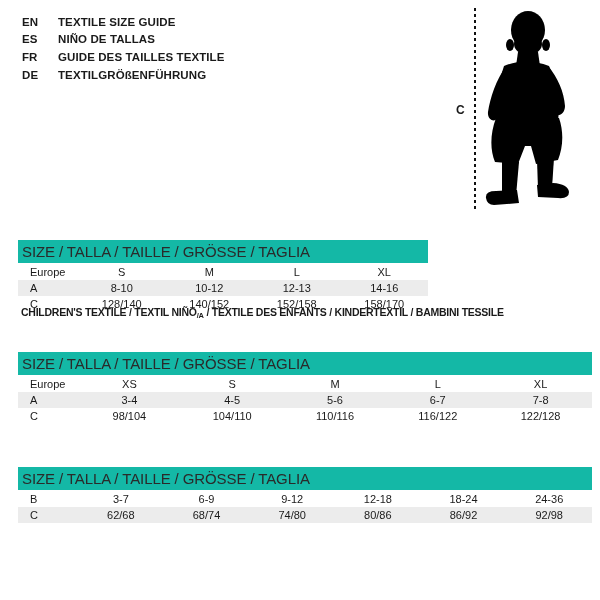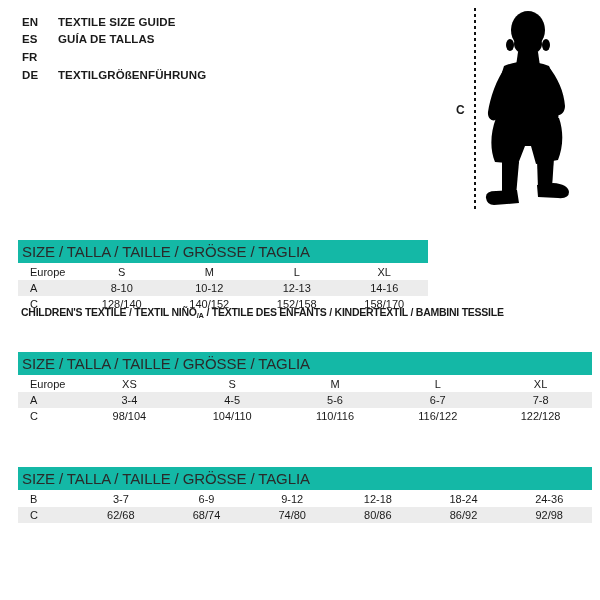--- a/index.html
+++ b/index.html
@@ -39,24 +39,25 @@
 
 <div class="page">
 
   <div class="lang-list">
     <div class="lang-row">
       <span class="lang-code">EN</span>
       <span>TEXTILE SIZE GUIDE</span>
     </div>
     <div class="lang-row">
       <span class="lang-code">ES</span>
-      <span>GUÍA DE TALLAS</span>
+      <span>NIÑO DE TALLAS</span>
     </div>
     <div class="lang-row">
       <span class="lang-code">FR</span>
+      <span>GUIDE DES TAILLES TEXTILE</span>
     </div>
     <div class="lang-row">
       <span class="lang-code">DE</span>
       <span>TEXTILGRÖßENFÜHRUNG</span>
     </div>
   </div>
 
   <span class="measure-label">C</span>
   <div class="measure-line"></div>
   <svg class="silhouette" width="96" height="200" viewBox="0 0 96 200" aria-hidden="true">

